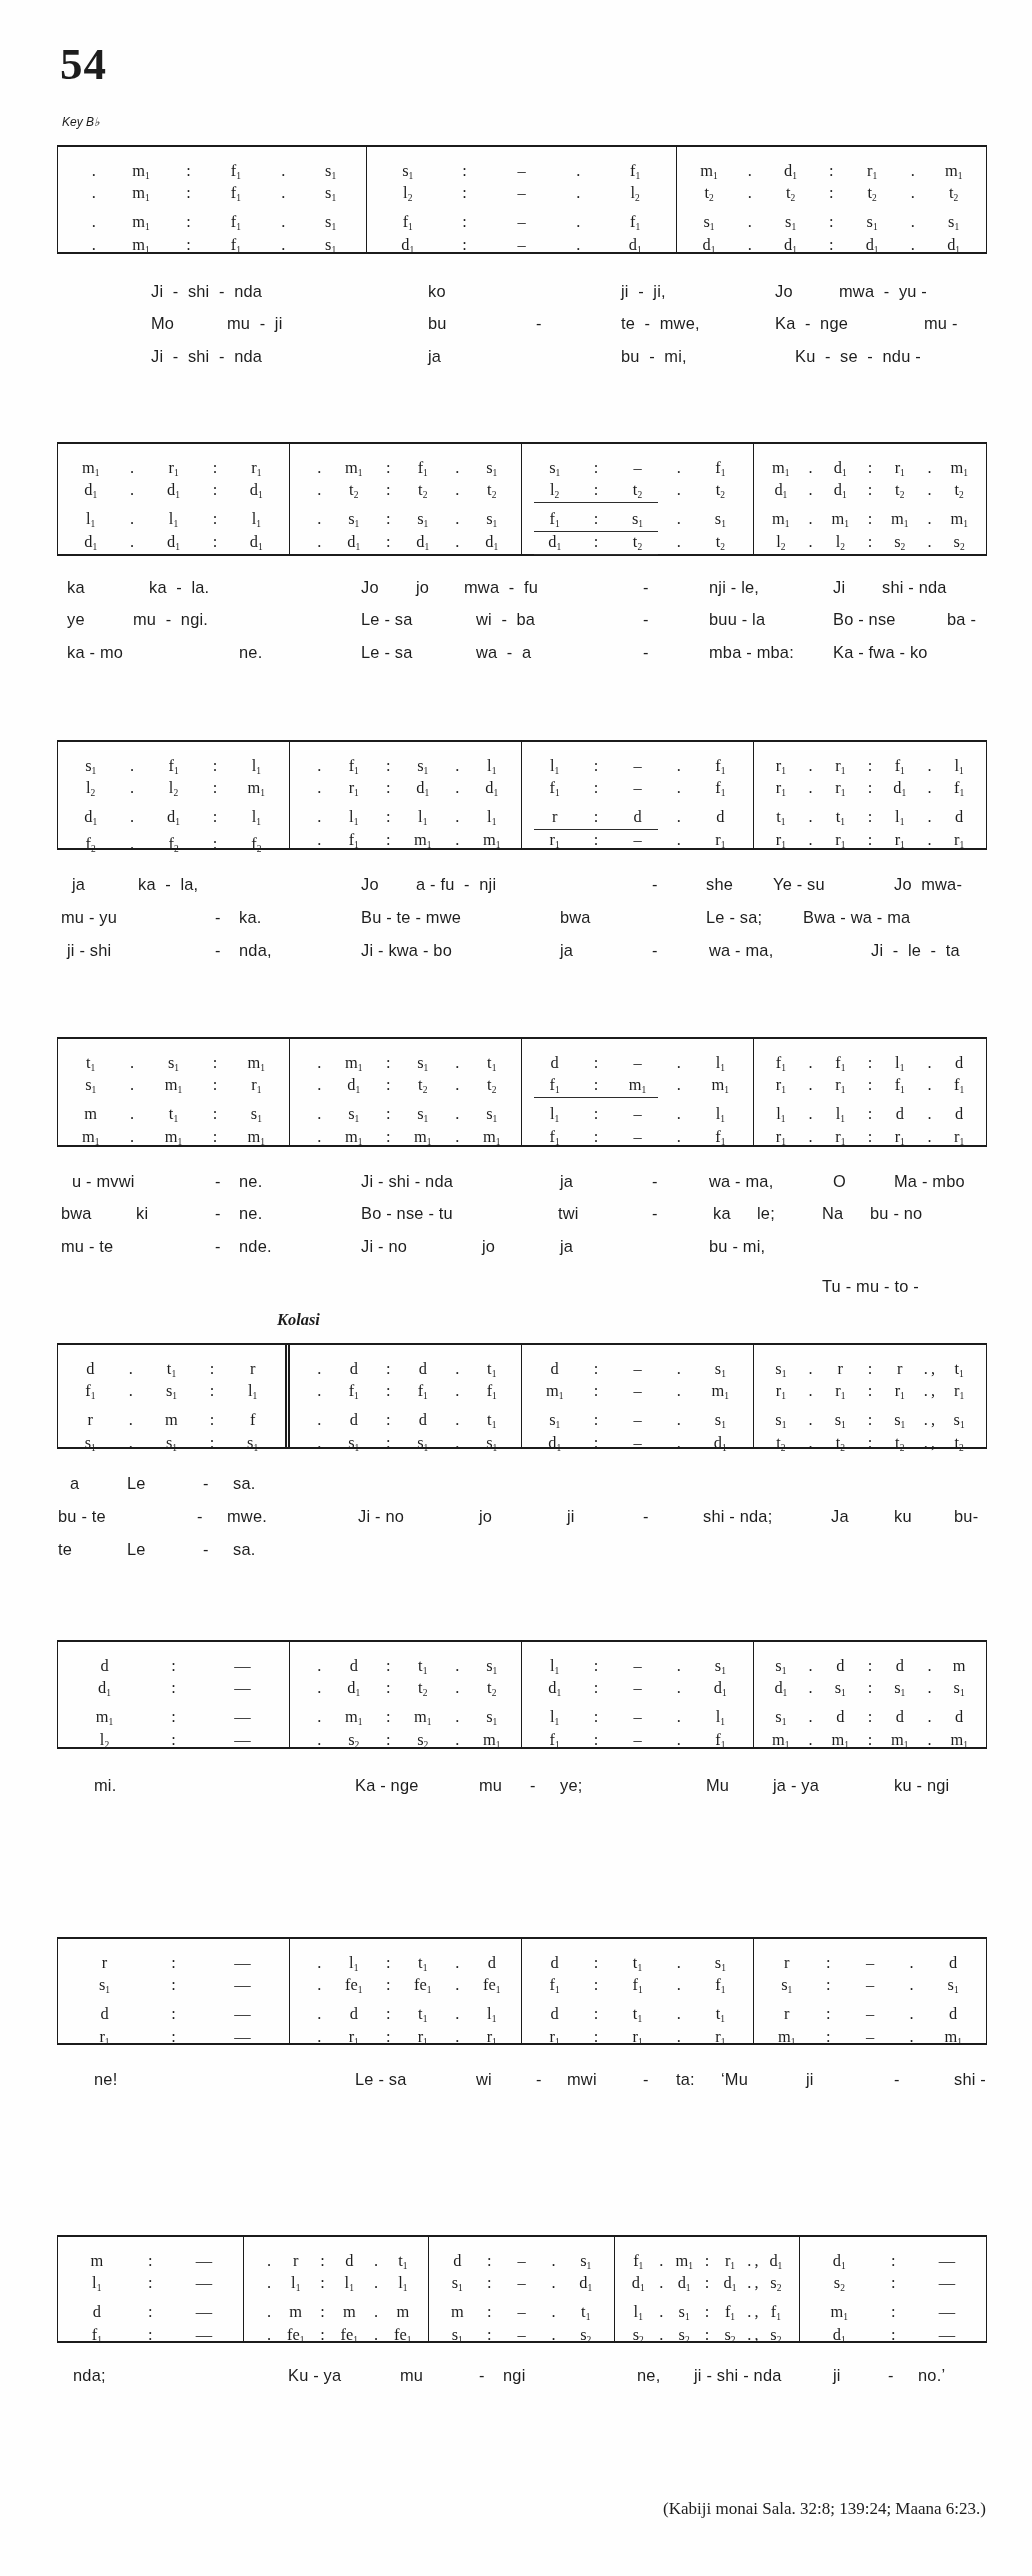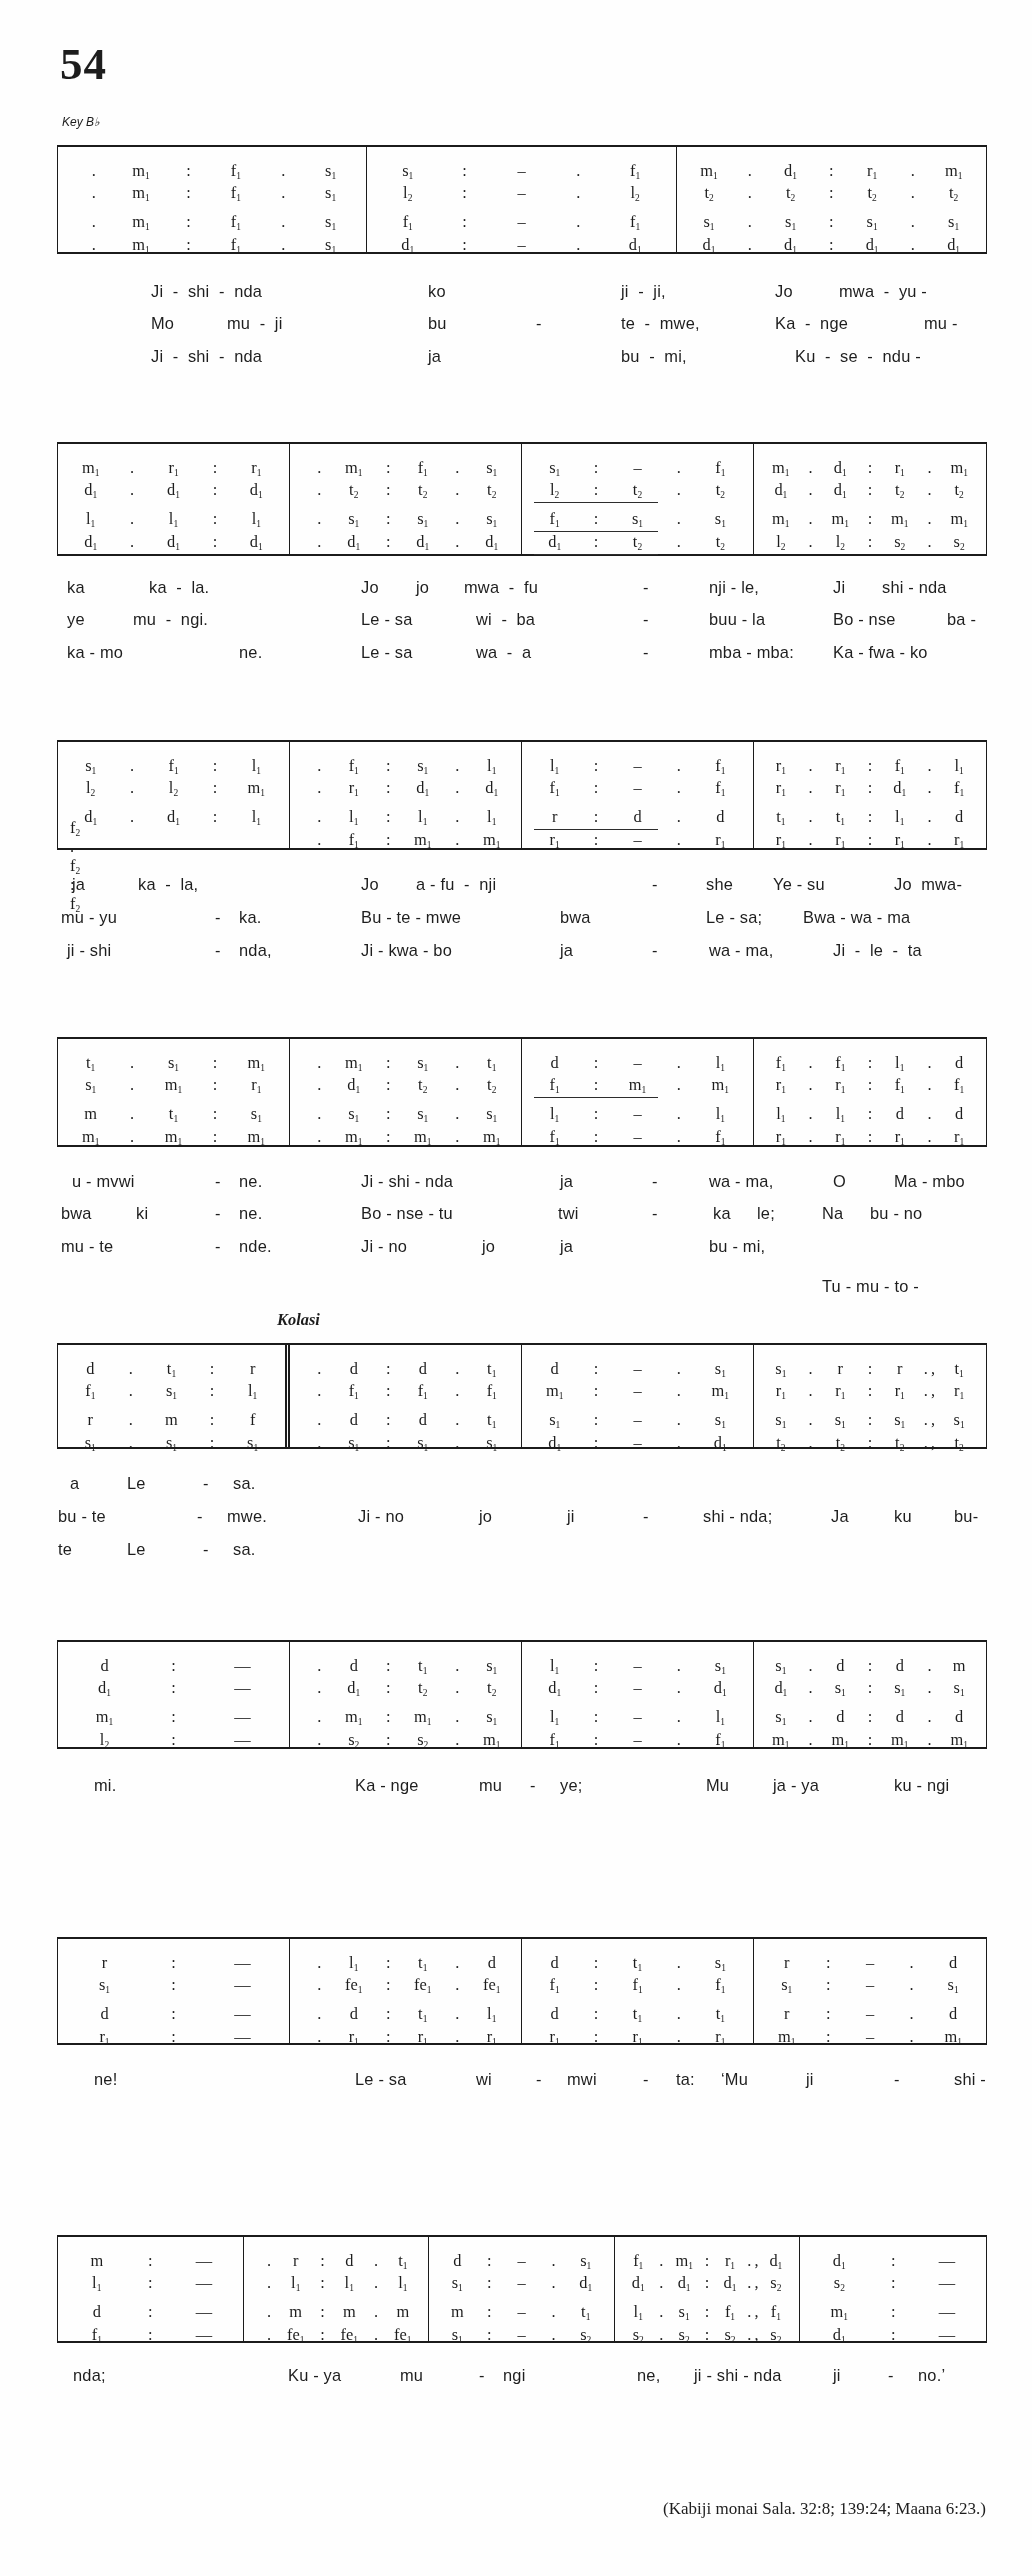--- a/index.html
+++ b/index.html
@@ -296,21 +296,21 @@
             <span class="tk">:</span>
             <span class="tk">m<sub>1</sub></span>
           </div>
           <div class="vrow" style="top: 65px;">
             <span class="tk">d<sub>1</sub></span>
             <span class="tk">.</span>
             <span class="tk">d<sub>1</sub></span>
             <span class="tk">:</span>
             <span class="tk">l<sub>1</sub></span>
           </div>
-          <div class="vrow" style="top: 76px; flex-direction: column;">
+          <div class="vrow" style="top: 92px;">
             <span class="tk">f<sub>2</sub></span>
             <span class="tk">.</span>
             <span class="tk">f<sub>2</sub></span>
             <span class="tk">:</span>
             <span class="tk">f<sub>2</sub></span>
           </div>
         </div>
         <div class="measure" style="width: 25%;">
           <div class="vrow" style="top: 13.8px;">
             <span class="tk">.</span>
@@ -1135,21 +1135,21 @@
       <span class="lyr" style="left: 560px; top: 907px;">bwa</span>
       <span class="lyr" style="left: 706px; top: 907px;">Le - sa;</span>
       <span class="lyr" style="left: 803px; top: 907px;">Bwa - wa - ma</span>
       <span class="lyr" style="left: 67px; top: 940px;">ji - shi</span>
       <span class="lyr" style="left: 215px; top: 940px;">-</span>
       <span class="lyr" style="left: 239px; top: 940px;">nda,</span>
       <span class="lyr" style="left: 361px; top: 940px;">Ji - kwa - bo</span>
       <span class="lyr" style="left: 560px; top: 940px;">ja</span>
       <span class="lyr" style="left: 652px; top: 940px;">-</span>
       <span class="lyr" style="left: 709px; top: 940px;">wa - ma,</span>
-      <span class="lyr" style="left: 833px; top: 940px;">Ji  -  le  -  ta</span>
+      <span class="lyr" style="left: 871px; top: 940px;">Ji  -  le  -  ta</span>
       <span class="lyr" style="left: 72px; top: 1171px;">u - mvwi</span>
       <span class="lyr" style="left: 215px; top: 1171px;">-</span>
       <span class="lyr" style="left: 239px; top: 1171px;">ne.</span>
       <span class="lyr" style="left: 361px; top: 1171px;">Ji - shi - nda</span>
       <span class="lyr" style="left: 560px; top: 1171px;">ja</span>
       <span class="lyr" style="left: 652px; top: 1171px;">-</span>
       <span class="lyr" style="left: 709px; top: 1171px;">wa - ma,</span>
       <span class="lyr" style="left: 833px; top: 1171px;">O</span>
       <span class="lyr" style="left: 894px; top: 1171px; text-align: center;">Ma - mbo</span>
       <span class="lyr" style="left: 61px; top: 1203px;">bwa</span>

